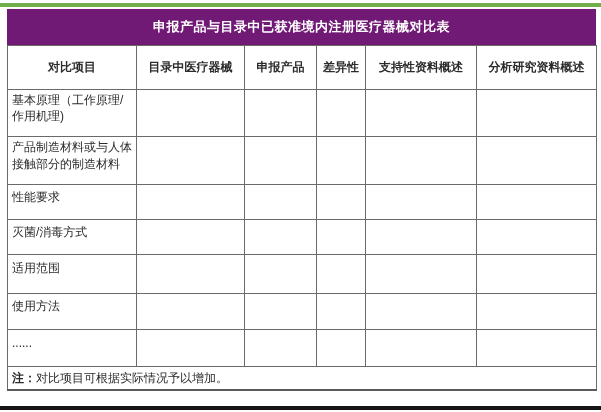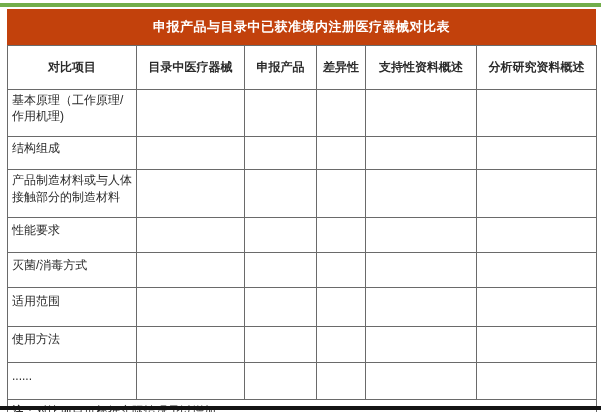--- a/index.html
+++ b/index.html
@@ -25,21 +25,21 @@
   }
   .content {
     position: absolute;
     top: 9px;
     left: 7px;
     width: 589px;
   }
   .title-bar {
     width: 589px;
     height: 36px;
-    background: #c2410c;
+    background: #701a75;
     color: #ffffff;
     font-weight: bold;
     font-size: 13px;
     display: flex;
     align-items: center;
     justify-content: center;
     letter-spacing: 0.5px;
     text-align: right;
   }
   table.doc-table {
@@ -125,28 +125,20 @@
       </thead>
       <tbody>
         <tr class="r0">
           <td class="label-cell">基本原理（工作原理/作用机理)</td>
           <td class="empty-cell"></td>
           <td class="empty-cell"></td>
           <td class="empty-cell"></td>
           <td class="empty-cell"></td>
           <td class="empty-cell"></td>
         </tr>
-        <tr class="r1">
-          <td class="label-cell">结构组成</td>
-          <td class="empty-cell"></td>
-          <td class="empty-cell"></td>
-          <td class="empty-cell"></td>
-          <td class="empty-cell"></td>
-          <td class="empty-cell"></td>
-        </tr>
         <tr class="r2">
           <td class="label-cell">产品制造材料或与人体接触部分的制造材料</td>
           <td class="empty-cell"></td>
           <td class="empty-cell"></td>
           <td class="empty-cell"></td>
           <td class="empty-cell"></td>
           <td class="empty-cell"></td>
         </tr>
         <tr class="r3">
           <td class="label-cell">性能要求</td>

